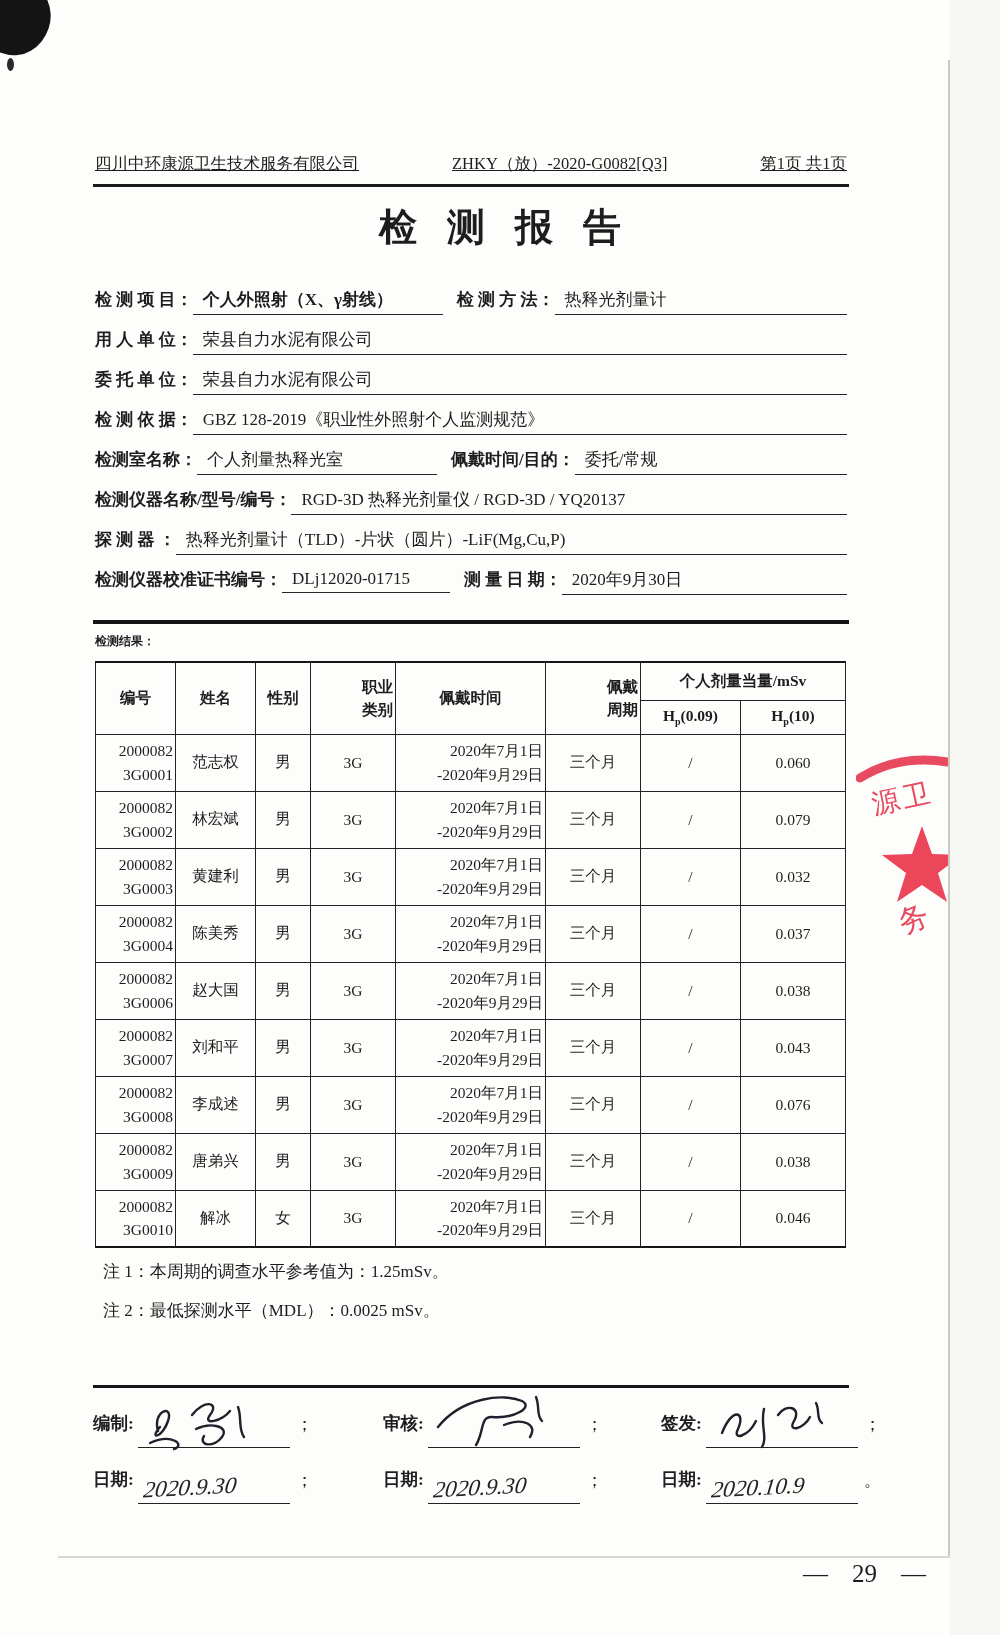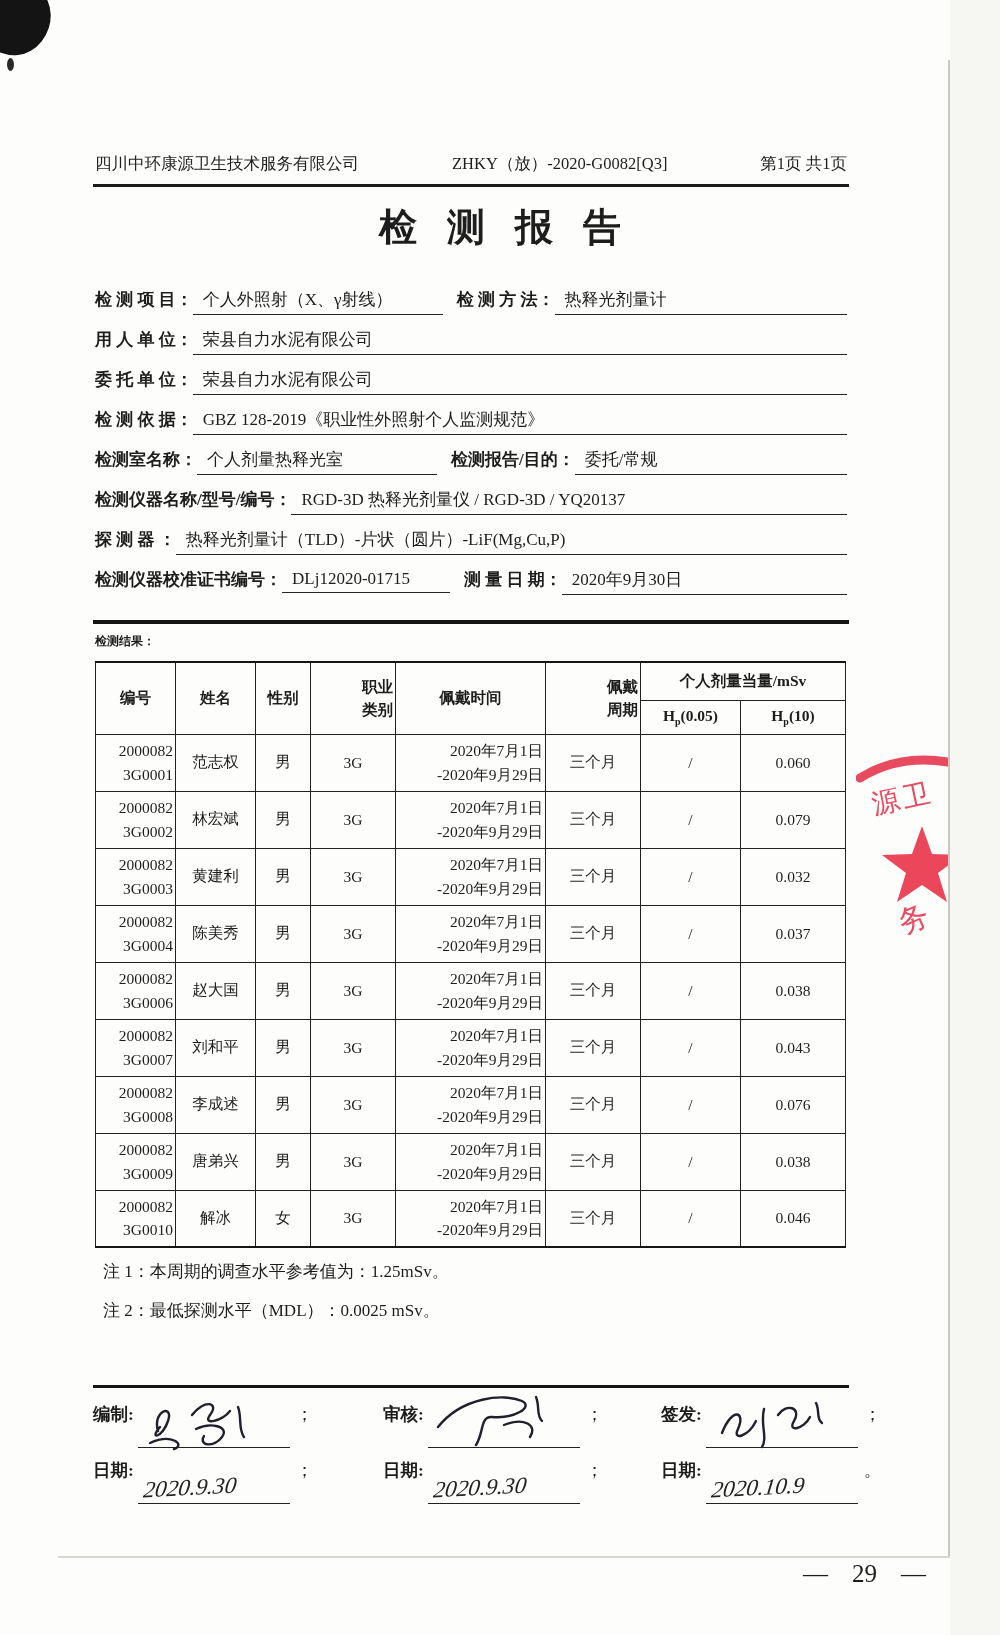--- a/index.html
+++ b/index.html
@@ -16,32 +16,32 @@
   .corner-mark { position:absolute; left:-16px; top:-18px; width:66px; height:74px;
     background:#141414; border-radius:42% 58% 62% 46%; transform:rotate(18deg); }
   .corner-dot { position:absolute; left:7px; top:58px; width:7px; height:13px;
     background:#2a2a2a; border-radius:50%; }
   .page-edge-right { position:absolute; left:948px; top:60px; width:2px; height:1498px; background:#c9c9c4; }
   .page-edge-bottom { position:absolute; left:58px; top:1556px; width:892px; height:2px; background:#d8d8d2; }
   .outer-strip { position:absolute; left:950px; top:0; width:50px; height:1635px; background:#f6f6f3; }
 
   
   .doc-header { position:absolute; top:153px; left:95px; width:752px;
-    display:flex; justify-content:space-between; align-items:flex-end; font-size:16.5px; }
+    display:flex; justify-content:space-between; align-items:flex-end; font-size:16.5px;text-decoration:underline; }
   .header-rule { position:absolute; top:184px; left:93px; width:756px; height:3px; background:#1b1b1b; }
   .doc-title { position:absolute; top:202px; left:0; width:1000px; text-align:center;
     font-size:38px; font-weight:bold; letter-spacing:30px; text-indent:30px; }
 
   
   .form { position:absolute; top:281px; left:95px; width:752px; font-size:17px; }
   .frow { display:flex; align-items:center; height:40px; }
   .flabel { font-weight:bold; white-space:pre; padding-bottom:3px; flex:0 0 auto; }
   .fvalue { border-bottom:1.7px solid #262626; padding:0 6px 3px 10px; white-space:pre; min-height:24px; }
   .grow { flex:1 1 auto; }
-  .w250 { flex:0 0 250px; } .w240 { flex:0 0 240px; } .w168 { flex:0 0 168px; }
+  .w250 { flex:0 0 250px;font-weight:bold; } .w240 { flex:0 0 240px; } .w168 { flex:0 0 168px; }
   .gap { margin-left:14px; }
 
   
   .thick-rule { position:absolute; top:620px; left:93px; width:756px; height:3.5px; background:#141414; }
   .results-title { position:absolute; top:633px; left:95px; font-size:12px; font-weight:bold; }
   table.results { position:absolute; top:661px; left:95px; width:750px;
     border-collapse:collapse; table-layout:fixed; text-align:center; font-size:15.5px; }
   table.results th, table.results td { border:1.6px solid #222; padding:0 2px; }
   table.results thead tr:first-child th { border-top:2.4px solid #161616; }
   table.results thead th { font-weight:bold; }
@@ -53,21 +53,21 @@
 
   
   .notes { position:absolute; top:1260px; left:103px; font-size:17px; }
   .note-line { margin-bottom:16px; }
 
   
   .sig-rule { position:absolute; top:1385px; left:93px; width:756px; height:2.6px; background:#161616; }
   .sig-row { position:absolute; left:93px; width:800px; display:flex; font-size:17.5px; }
   .sig-names { top:1402px; }
   .sig-dates { top:1458px; }
-  .sig-block { display:flex; align-items:flex-start; }
+  .sig-block { display:flex; align-items:center; }
   .sig-b1 { flex:0 0 290px; } .sig-b2 { flex:0 0 278px; } .sig-b3 { flex:0 0 232px; }
   .sig-label { font-weight:bold; padding-bottom:4px; white-space:pre; }
   .sig-line { position:relative; width:152px; border-bottom:1.9px solid #222; height:46px; margin-left:4px; }
   .sig-line svg { position:absolute; left:4px; bottom:-4px; }
   .sig-punct { padding:0 0 2px 6px; }
   .handwrite { position:absolute; left:6px; bottom:2px; font-size:23px; white-space:nowrap;
     font-style:italic; transform:skewX(-10deg) rotate(-3deg); color:#222; }
 
   
   .stamp { position:absolute; left:856px; top:750px; width:92px; height:190px; opacity:.88; }
@@ -105,21 +105,21 @@
     <span class="flabel">委 托 单 位：</span>
     <span class="fvalue grow">荣县自力水泥有限公司</span>
   </div>
   <div class="frow">
     <span class="flabel">检 测 依 据：</span>
     <span class="fvalue grow">GBZ 128-2019《职业性外照射个人监测规范》</span>
   </div>
   <div class="frow">
     <span class="flabel">检测室名称：</span>
     <span class="fvalue w240">个人剂量热释光室</span>
-    <span class="flabel gap">检测报告/目的：</span>
+    <span class="flabel gap">佩戴时间/目的：</span>
     <span class="fvalue grow">委托/常规</span>
   </div>
   <div class="frow">
     <span class="flabel">检测仪器名称/型号/编号：</span>
     <span class="fvalue grow">RGD-3D 热释光剂量仪 / RGD-3D / YQ20137</span>
   </div>
   <div class="frow">
     <span class="flabel">探 测 器 ：</span>
     <span class="fvalue grow">热释光剂量计（TLD）-片状（圆片）-LiF(Mg,Cu,P)</span>
   </div>
@@ -155,21 +155,21 @@
         <div>类别</div>
       </th>
       <th rowspan="2">佩戴时间</th>
       <th rowspan="2" class="two-line">
         <div>佩戴</div>
         <div>周期</div>
       </th>
       <th colspan="2">个人剂量当量/mSv</th>
     </tr>
     <tr class="hrow2">
-      <th><span>H</span><sub class="hp">p</sub><span>(0.05)</span></th>
+      <th><span>H</span><sub class="hp">p</sub><span>(0.09)</span></th>
       <th><span>H</span><sub class="hp">p</sub><span>(10)</span></th>
     </tr>
   </thead>
   <tbody>
       <tr>
     <td class="two-line">
       <div>2000082</div>
       <div>3G0001</div>
     </td>
     <td>范志权</td>

